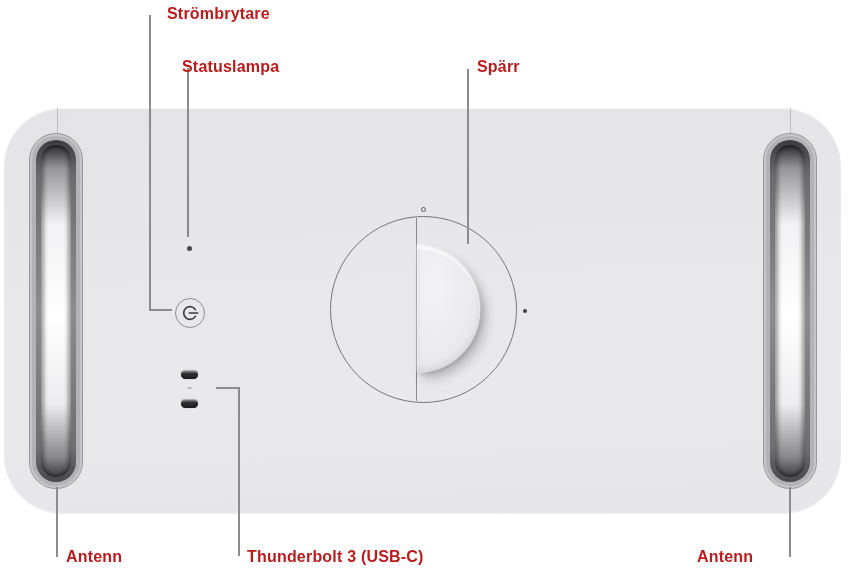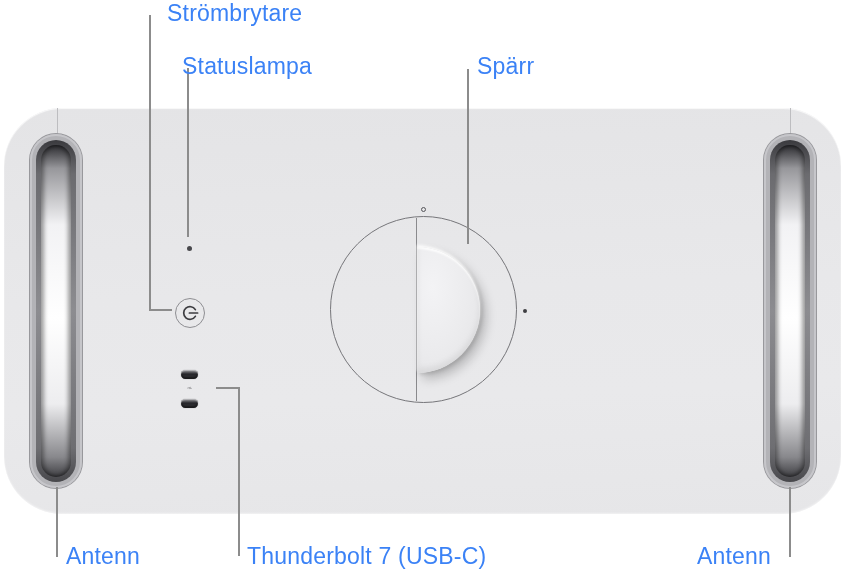--- a/index.html
+++ b/index.html
@@ -1,22 +1,22 @@
 <!DOCTYPE html>
 <html><head>
 <meta charset="utf-8">
 <style>
   html,body{margin:0;padding:0;background:#ffffff;}
   #stage{
     position:relative;width:849px;height:583px;background:#ffffff;overflow:hidden;
     font-family:"Liberation Sans","DejaVu Sans",sans-serif;color:#1d1d1f;
   }
   .label{
-    position:absolute;font-size:23px;line-height:25px;letter-spacing:.2px;
-    color:#3b82f6;white-space:nowrap;
+    position:absolute;font-size:16px;line-height:25px;letter-spacing:.2px;
+    color:#b91c1c;white-space:nowrap;font-weight:bold;
   }
   .callout{position:absolute;background:#8c8c8c;}
   
   .body-panel{
     position:absolute;left:4px;top:108px;width:837px;height:406px;border-radius:58px;
     background:linear-gradient(178deg,#e4e4e6 0%,#e8e8ea 45%,#e9e9eb 70%,#e6e6e8 100%);
     box-shadow:inset 0 1px 1px rgba(255,255,255,.8), inset 0 -1px 2px rgba(255,255,255,.5);
   }
   .seam{position:absolute;width:1px;background:#bdbdc0;}
   .seam-left{left:57px;top:108px;height:27px;}
@@ -141,16 +141,16 @@
   <div class="callout cl-latch-v"></div>
   <div class="callout cl-antenna-left-v"></div>
   <div class="callout cl-tb-h"></div>
   <div class="callout cl-tb-v"></div>
   <div class="callout cl-antenna-right-v"></div>
 
   <div class="label lb-power">Strömbrytare</div>
   <div class="label lb-status">Statuslampa</div>
   <div class="label lb-latch">Spärr</div>
   <div class="label lb-antenna-left">Antenn</div>
-  <div class="label lb-tb">Thunderbolt 7 (USB-C)</div>
+  <div class="label lb-tb">Thunderbolt 3 (USB-C)</div>
   <div class="label lb-antenna-right">Antenn</div>
 
 </div>
 
 </body></html>

